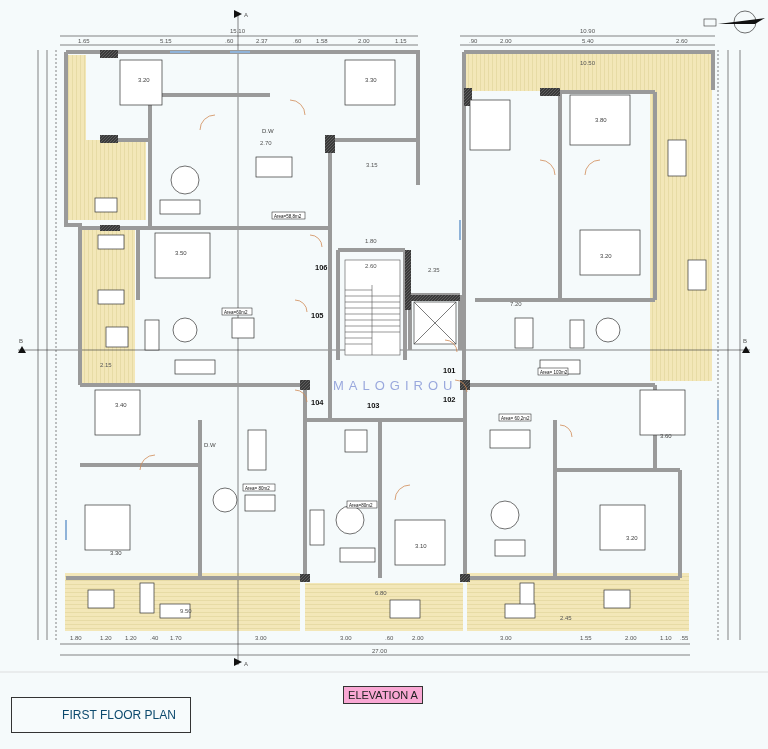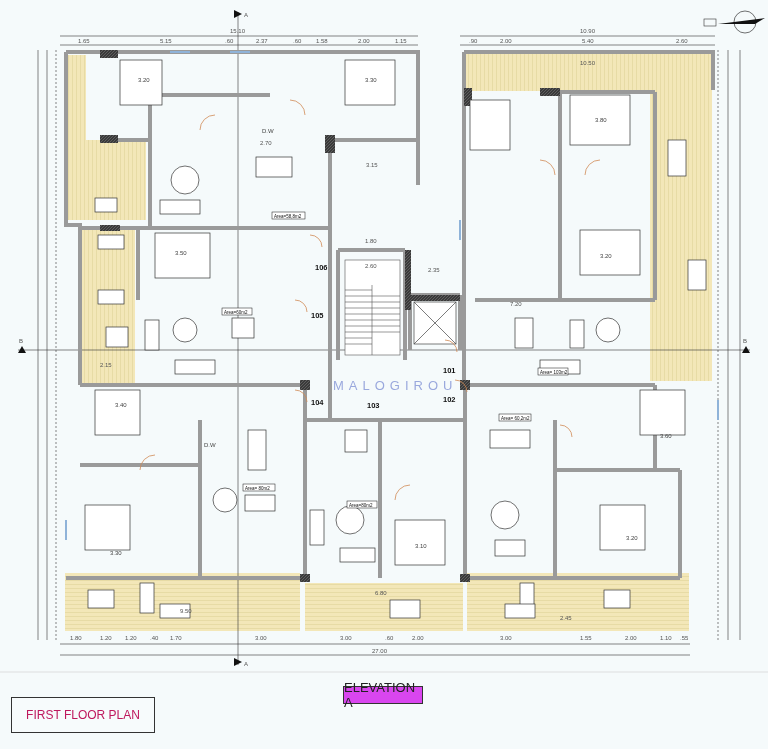--- a/index.html
+++ b/index.html
@@ -3,22 +3,22 @@
 <meta charset="utf-8">
 <style>
   html, body { margin:0; padding:0; background:#f5fafb; }
   body { width:768px; height:749px; position:relative; overflow:hidden; font-family:"Liberation Sans", sans-serif; }
   #plan { position:absolute; left:0; top:0; width:768px; height:749px; }
   .dim { font-family:"Liberation Sans", sans-serif; font-size:6px; fill:#555; }
   .room { font-family:"Liberation Sans", sans-serif; font-size:6px; fill:#444; }
   .unit { font-family:"Liberation Sans", sans-serif; font-size:7.5px; font-weight:bold; fill:#111; }
   .area { font-family:"Liberation Sans", sans-serif; font-size:4.5px; fill:#111; }
   .wm { font-family:"Liberation Sans", sans-serif; font-size:13px; letter-spacing:5px; fill:#8a9ad8; opacity:.85; }
-  .title-box { position:absolute; left:11px; top:697px; width:142px; height:34px; border:1px solid #333; background:#f7fbfc; display:flex; align-items:center; justify-content:center; font-size:12px; color:#be185d; }
-  .elev-box { position:absolute; left:343px; top:686px; width:78px; height:16px; border:1px solid #333; background:#d946ef; display:flex; align-items:center; justify-content:center; font-size:13px; color:#222; }
+  .title-box { position:absolute; left:11px; top:697px; width:142px; height:34px; border:1px solid #333; background:#f7fbfc; display:flex; align-items:center; justify-content:center; font-size:12px; color:#0c4a6e;padding-left:36px; }
+  .elev-box { position:absolute; left:343px; top:686px; width:78px; height:16px; border:1px solid #333; background:#f9a8d4; display:flex; align-items:center; justify-content:center; font-size:11px; color:#222; }
 </style>
 </head>
 <body>
 
 <svg id="plan" viewBox="0 0 768 749" xmlns="http://www.w3.org/2000/svg">
   <defs>
     <pattern id="deck" width="4" height="4" patternUnits="userSpaceOnUse">
       <rect width="4" height="4" fill="#f3e7b8"></rect>
       <line x1="0" y1="0" x2="0" y2="4" stroke="#d6c889" stroke-width="0.8"></line>
     </pattern>

